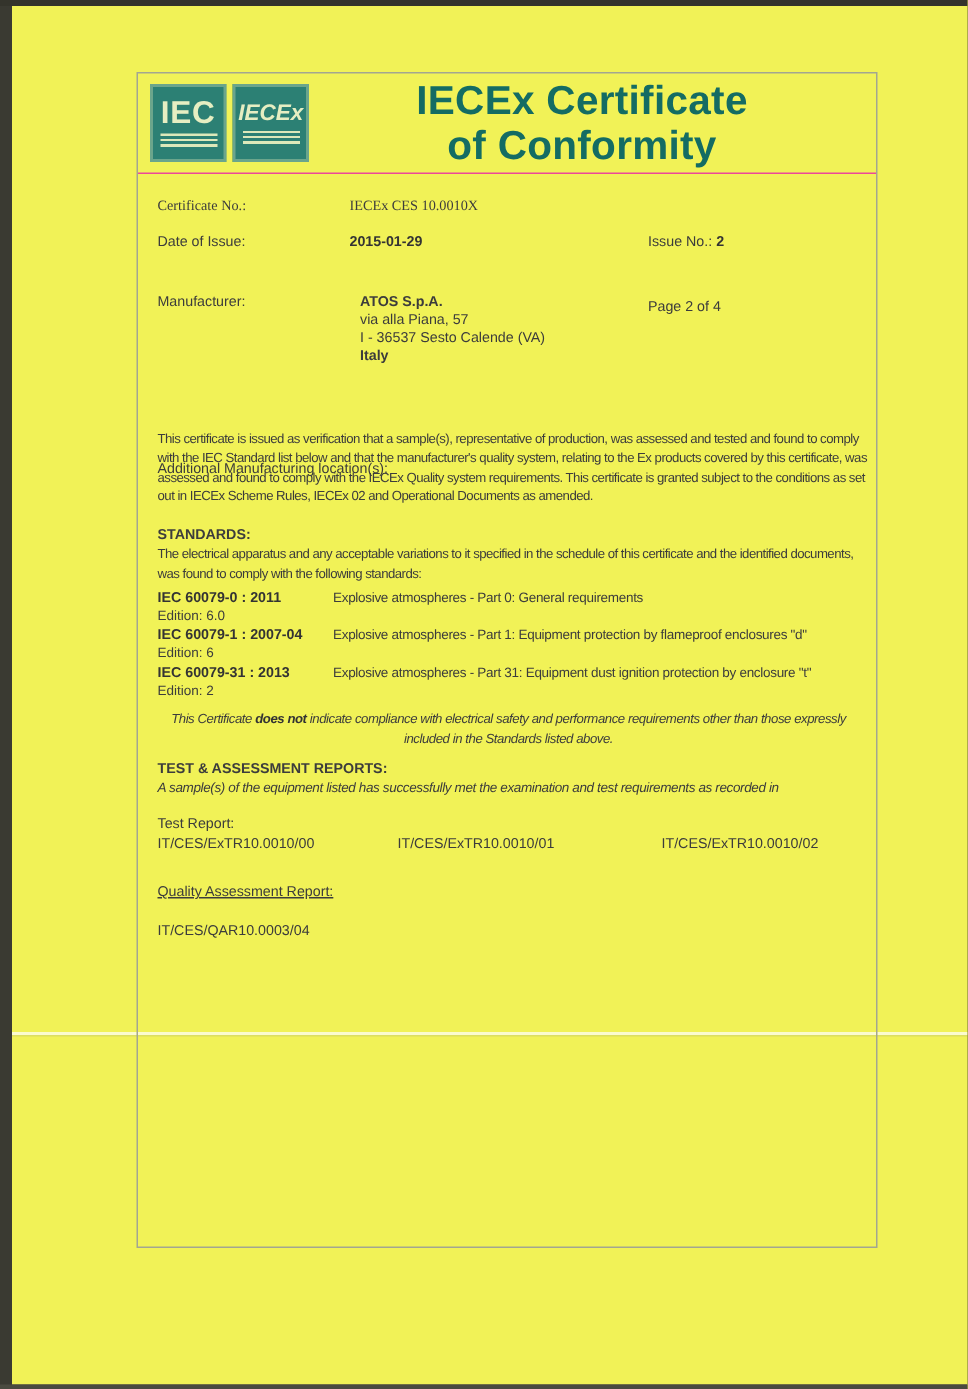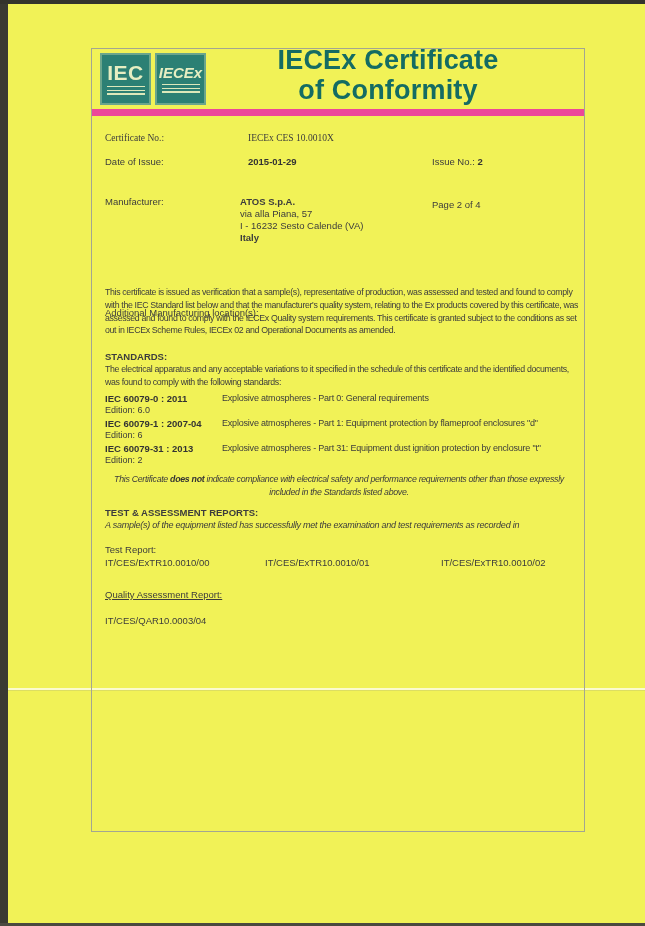--- a/index.html
+++ b/index.html
@@ -26,22 +26,22 @@
     box-shadow:0 1px 0 rgba(160,162,130,0.25);
   }
   .cert-box{
     position:absolute;left:91px;top:48px;width:494px;height:784px;
     border:1px solid #a3a691;
     box-sizing:border-box;
   }
   
   .header{
     position:absolute;left:0;top:0;right:0;height:67px;
-    border-bottom:7px solid #ec4899;
-    display:flex;align-items:flex-end;
+    border-bottom:1px solid #ec4899;
+    display:flex;align-items:center;
     padding:4px 8px 4px 8px;box-sizing:border-box;
   }
   .logos{display:flex;gap:4px;}
   .logo{
     width:51px;height:52px;background:#2c8074;
     display:flex;flex-direction:column;align-items:center;justify-content:center;
     box-shadow:inset 0 0 0 2px rgba(225,235,185,0.35);
   }
   .logo-iec-text{
     color:#e6eec2;font-weight:bold;font-size:21px;line-height:21px;letter-spacing:0.5px;
@@ -57,21 +57,21 @@
   }
   .title{
     flex:1;text-align:center;
     color:#146c63;font-weight:bold;font-size:27px;line-height:30px;
     letter-spacing:0.2px;
     padding-right:6px;
   }
   
   .t{position:absolute;font-size:9.5px;color:#3c3c3c;line-height:11px;white-space:nowrap;}
   .lbl{left:13px;}
-  .val{left:156px;}
+  .val{left:141px;}
   .b{font-weight:bold;color:#333;}
   .para{
     position:absolute;left:13px;width:478px;
     font-size:8.8px;line-height:12.8px;letter-spacing:-0.35px;
     color:#3c3c3c;white-space:normal;
   }
   .r-certno{top:84px;font-family:Liberation Serif, serif;}
   .r-date{top:107px;}
   .col-issue{left:340px;}
   .r-page{top:130px;margin-top:20px;}
@@ -136,21 +136,21 @@
     <div class="t lbl r-date">Date of Issue:</div>
     <div class="t val r-date b">2015-01-29</div>
 
     <div class="t col-issue r-date"><span>Issue No.: </span><span class="b">2</span></div>
     <div class="t col-issue r-page">Page 2 of 4</div>
 
     <div class="t lbl r-manu">Manufacturer:</div>
     <div class="addr">
       <div class="name">ATOS S.p.A.</div>
       <div>via alla Piana, 57</div>
-      <div>I - 16232 Sesto Calende (VA)</div>
+      <div>I - 36537 Sesto Calende (VA)</div>
       <div class="last">Italy</div>
     </div>
 
     <div class="t lbl r-addl">Additional Manufacturing location(s):</div>
 
     <div class="para r-verif">This certificate is issued as verification that a sample(s), representative of production, was assessed and tested and found to comply with the IEC Standard list below and that the manufacturer's quality system, relating to the Ex products covered by this certificate, was assessed and found to comply with the IECEx Quality system requirements. This certificate is granted subject to the conditions as set out in IECEx Scheme Rules, IECEx 02 and Operational Documents as amended.</div>
 
     <div class="t lbl r-stdhead">STANDARDS:</div>
     <div class="para r-stdintro">The electrical apparatus and any acceptable variations to it specified in the schedule of this certificate and the identified documents, was found to comply with the following standards:</div>
 

